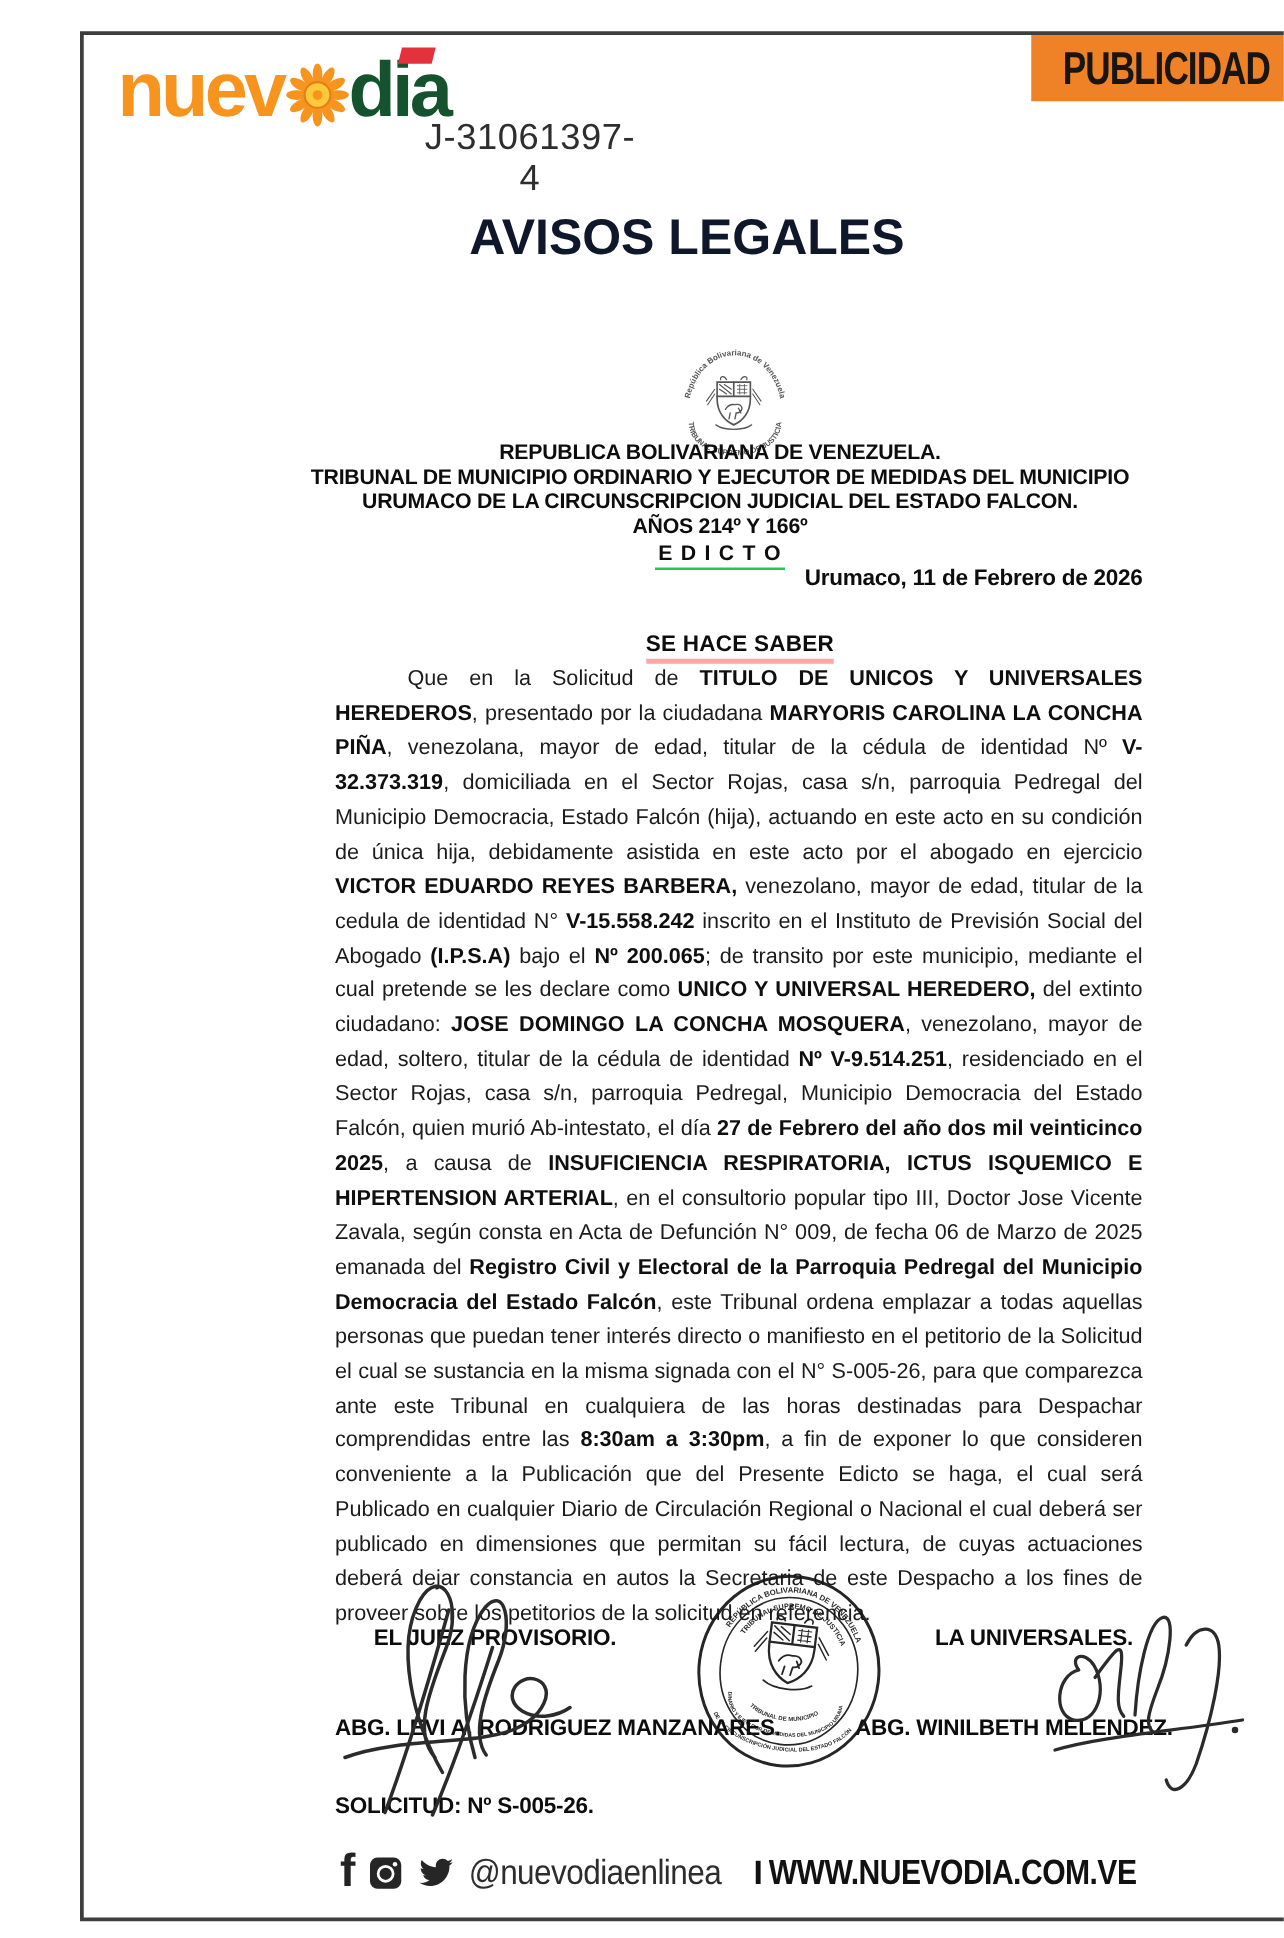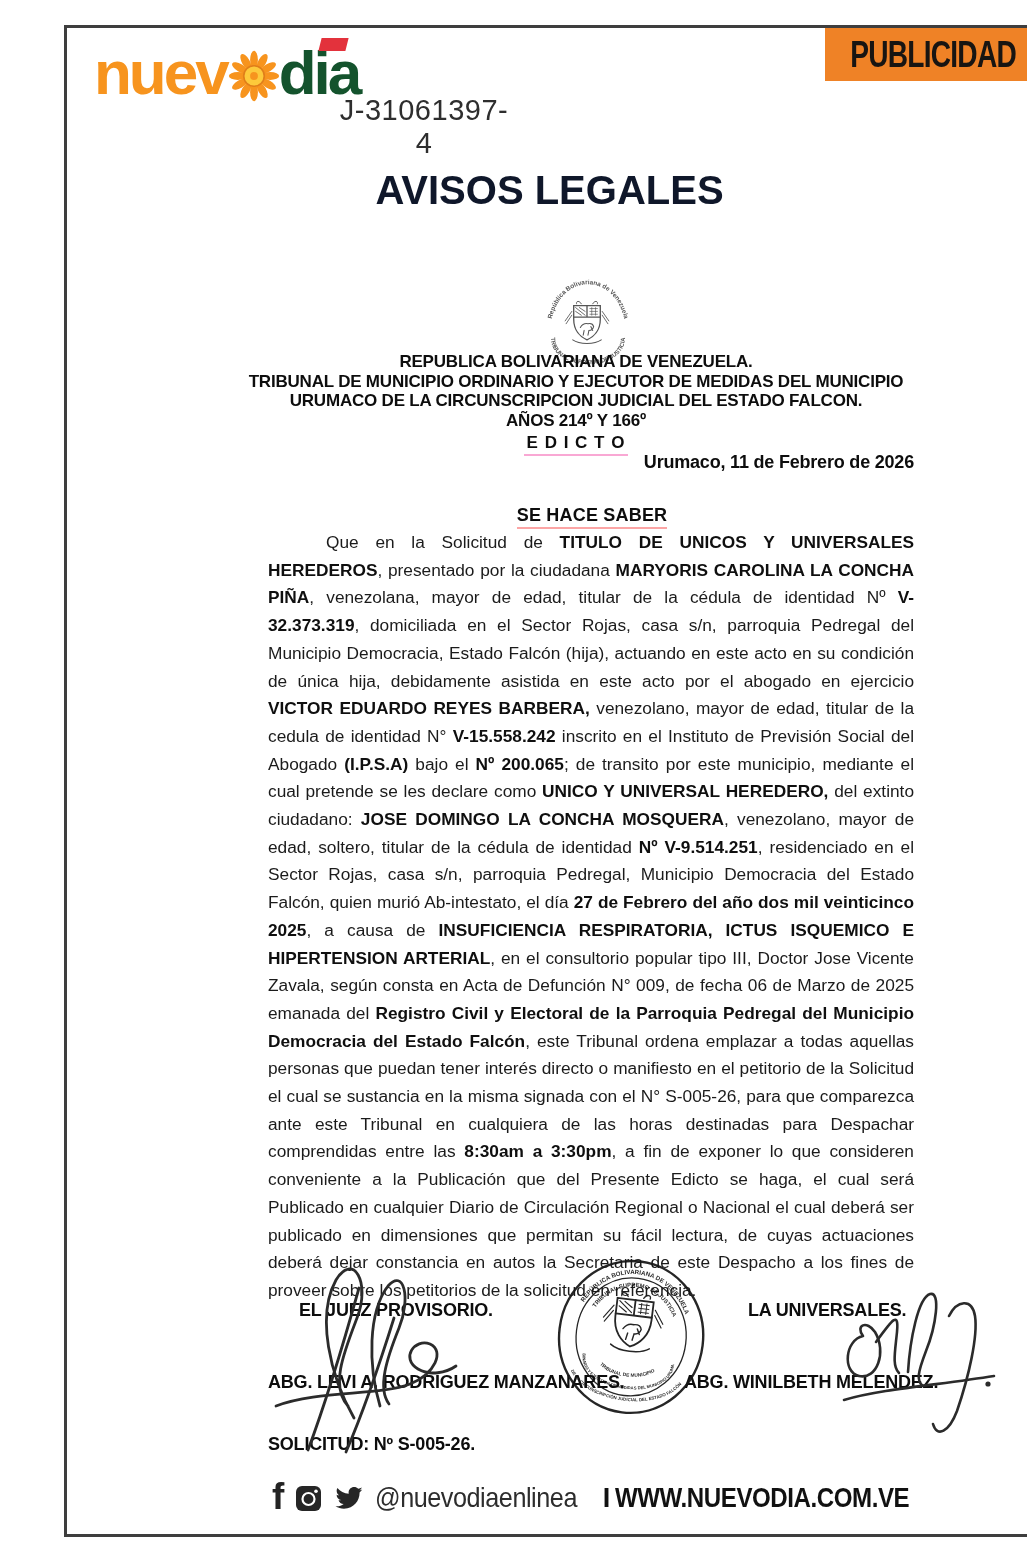--- a/index.html
+++ b/index.html
@@ -23,27 +23,27 @@
   
   .headline{position:absolute;left:0;top:168px;width:1027px;text-align:center;}
   .headline-main{font-size:40px;font-weight:800;letter-spacing:0px;color:#0f172a;margin:0;}
   .headline-number{font-size:38px;font-weight:800;color:#0d0d0d;margin-top:4px;}
   
   .seal-top{position:absolute;left:502px;top:278px;width:100px;height:94px;color:#555;}
   .coa{stroke:currentColor;}
   
   .trib-header{position:absolute;left:134px;top:352px;width:812px;text-align:center;
                font-weight:bold;font-size:17px;line-height:19.5px;color:#0d0d0d;letter-spacing:-0.2px;}
-  .edicto{display:inline-block;margin-top:3px;border-bottom:2px solid #f9a8d4;padding:0 3px 1px 3px;letter-spacing:1px;}
+  .edicto{display:inline-block;margin-top:3px;border-bottom:2px solid #22c55e;padding:0 3px 1px 3px;letter-spacing:1px;}
   .dateline{position:absolute;left:578px;top:452px;width:300px;text-align:right;
             font-weight:bold;font-size:18px;letter-spacing:-0.2px;color:#0d0d0d;}
   
   .se-hace{position:absolute;left:85px;top:505px;width:942px;text-align:center;
            font-weight:bold;font-size:18px;color:#0d0d0d;}
-  .se-hace span{display:inline-block;border-bottom:2px solid #fca5a5;padding-bottom:1px;letter-spacing:0.2px;}
+  .se-hace span{display:inline-block;border-bottom:4px solid #fca5a5;padding-bottom:1px;letter-spacing:0.2px;}
   .body-par{position:absolute;left:232px;top:529px;width:646px;font-size:17.3px;line-height:27.7px;
             text-align:justify;text-indent:58px;color:#1b1b1b;}
   .body-par b{font-weight:bold;color:#0f0f0f;}
   
   .sig-title,.sig-name,.solicitud{position:absolute;font-weight:bold;font-size:18px;color:#0d0d0d;letter-spacing:-0.2px;}
   .judge-title{left:263px;top:1300px;}
   .sec-title{left:712px;top:1300px;}
   .judge-name{left:232px;top:1372px;}
   .sec-name{left:648px;top:1372px;}
   .solicitud{left:232px;top:1434px;}

